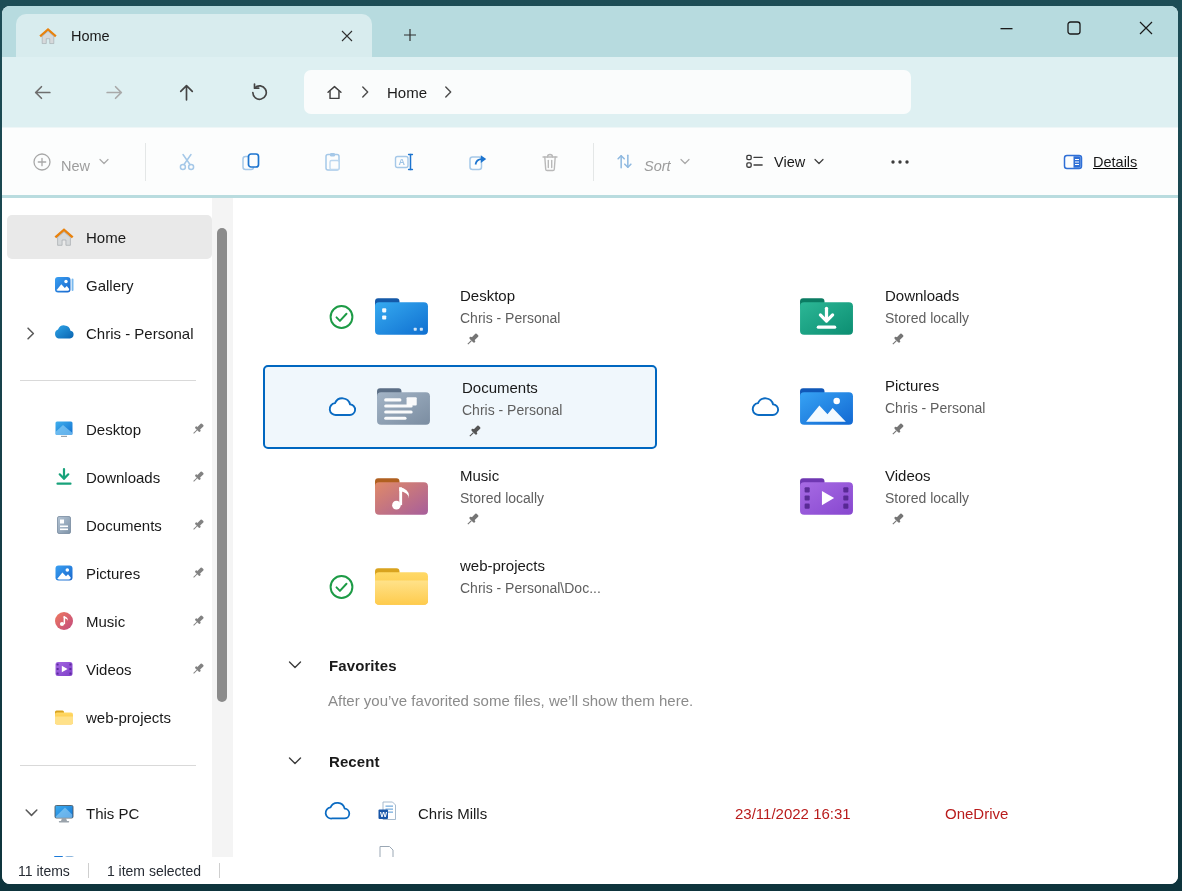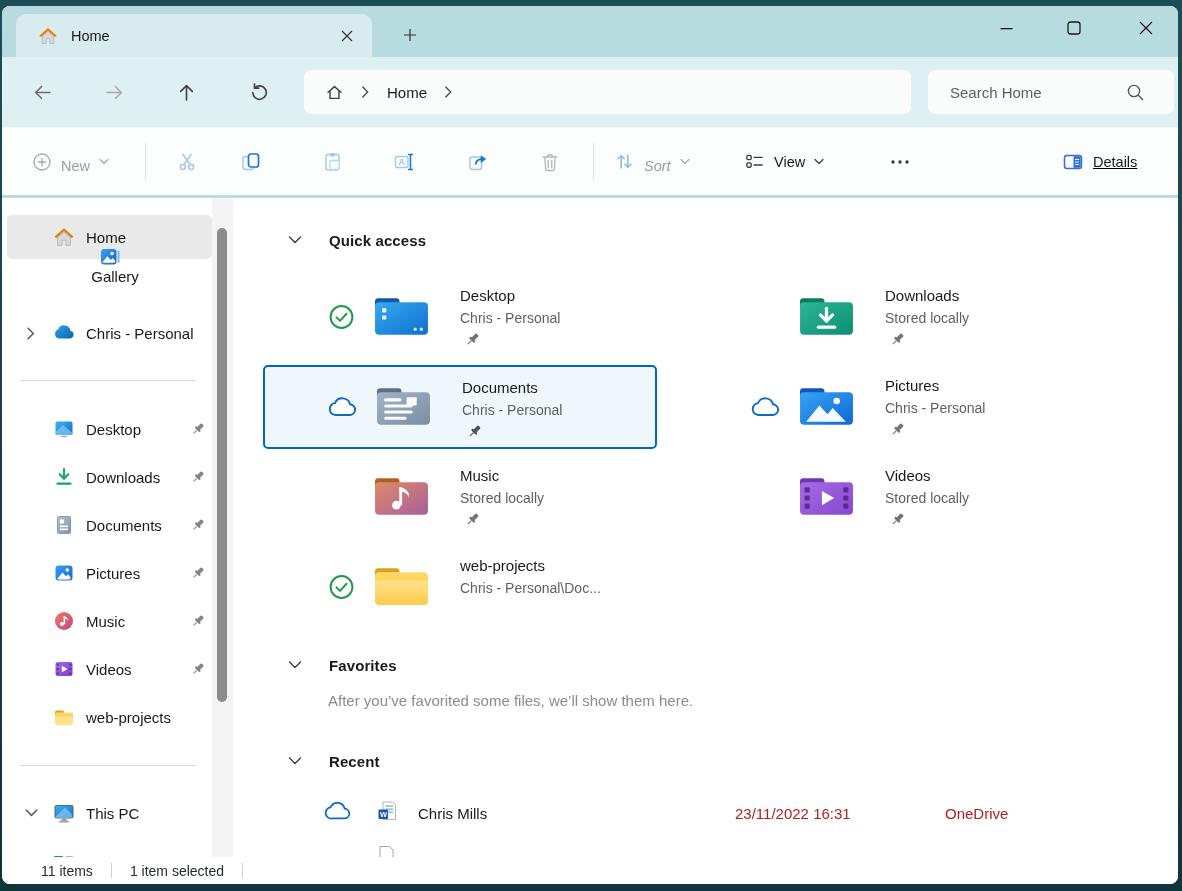--- a/index.html
+++ b/index.html
@@ -63,21 +63,21 @@
 .tile-name { font-size:15px; color:#191919; line-height:23px; }
 .tile-sub { font-size:14px; color:#5f5f5f; line-height:23px; }
 .tile-pin { height:18px; margin-top:1px; margin-left:4px; }
 .fav-empty { position:absolute; left:88px; top:494px; font-size:15px; color:#8b8b8b; }
 .recent-row { position:absolute; left:0; top:597px; width:100%; height:36px; }
 .recent-row > * { position:absolute; top:50%; transform:translateY(-50%); }
 .r-name { font-size:15px; color:#191919; }
 .r-meta { font-size:15px; color:#b91c1c; }
 
 
-.statusbar { position:absolute; left:0; bottom:0; width:100%; height:27px; background:#fff; display:flex; align-items:center; gap:18px; padding-left:39px; font-size:14px; color:#262b33; }
+.statusbar { position:absolute; left:0; bottom:0; width:100%; height:27px; background:#fff; display:flex; align-items:center; gap:18px; padding-left:16px; font-size:14px; color:#262b33; }
 .status-sep { width:1px; height:15px; background:#cfcfcf; }
 </style>
 </head>
 <body>
 
 <div class="window">
 
   <div class="tabbar">
     <div class="tab">
       <svg width="20" height="20" viewBox="0 0 22 22">
@@ -141,29 +141,20 @@
           <path d="M5.3 8.6 V16.2 H14.7 V8.6" fill="none" stroke="#3f3f3f" stroke-width="1.5" stroke-linecap="round" stroke-linejoin="round"></path>
         </svg>
       <svg width="9" height="12" viewBox="0 0 8 11">
           <path d="M1.5 1 L6 5.5 L1.5 10" stroke="#4c4c4c" stroke-width="1.3" fill="none" stroke-linecap="round" stroke-linejoin="round"></path>
         </svg>
       <span class="crumb-label">Home</span>
       <svg width="9" height="12" viewBox="0 0 8 11">
           <path d="M1.5 1 L6 5.5 L1.5 10" stroke="#4c4c4c" stroke-width="1.3" fill="none" stroke-linecap="round" stroke-linejoin="round"></path>
         </svg>
     </div>
-    <div class="searchbox">
-      <input class="search-input" placeholder="Search Home" style="">
-      <span class="search-glyph">
-        <svg width="19" height="19" viewBox="0 0 19 19">
-            <circle cx="8" cy="8" r="5.6" stroke="#565656" stroke-width="1.4" fill="none"></circle>
-            <path d="M12.3 12.3 L16.6 16.6" stroke="#565656" stroke-width="1.4" stroke-linecap="round"></path>
-          </svg>
-      </span>
-    </div>
   </div>
 
   <div class="toolbar">
     <div class="tgroup" style="left:22px;">
       <svg width="20" height="20" viewBox="0 0 20 20">
           <circle cx="10" cy="10" r="8" stroke="#a8a8a8" stroke-width="1.3" fill="none"></circle>
           <path d="M10 6.3 V13.7 M6.3 10 H13.7" stroke="#a8a8a8" stroke-width="1.3" stroke-linecap="round"></path>
         </svg>
       <span class="tlabel dim">New</span>
       <svg width="10" height="7" viewBox="0 0 10 7">
@@ -279,21 +270,21 @@
 
       <div class="side-item selected" style="top:17px;">
         <span class="side-chev"></span>
         <svg class="side-icon" viewBox="0 0 22 22">
           <path d="M11 2.2 L20.5 10.5 L18.8 12.3 L11 5.5 L3.2 12.3 L1.5 10.5 Z" fill="#e8820e"></path>
           <path d="M4.6 11.4 L11 5.8 L17.4 11.4 V19.3 H12.9 V14 H9.1 V19.3 H4.6 Z" fill="#d6d9db" stroke="#9aa0a5" stroke-width="0.6"></path>
         </svg>
         <span class="side-label">Home</span>
       </div>
 
-      <div class="side-item" style="top:48px;flex-direction:column;">
+      <div class="side-item" style="top:65px;">
         <span class="side-chev"></span>
         <svg class="side-icon" viewBox="0 0 22 22">
           <defs>
               <linearGradient id="gGal" x1="0" y1="0" x2="1" y2="1">
                 <stop offset="0" stop-color="#3aa0f2"></stop>
                 <stop offset="1" stop-color="#1866cc"></stop>
               </linearGradient>
             </defs>
           <rect x="2" y="3" width="15.5" height="15.5" rx="3" fill="url(#gGal)"></rect>
           <circle cx="13" cy="7.5" r="1.7" fill="#fff"></circle>
@@ -525,28 +516,20 @@
         </svg>
       </div>
 
       <div class="scrolltrack">
         <div class="scrollthumb"></div>
       </div>
     </div>
 
     <div class="main">
 
-      <div class="section-hdr" style="top:27px;">
-        <span class="sec-chev">
-          <svg width="14" height="10" viewBox="0 0 14 10">
-              <path d="M1.5 2 L7 7.5 L12.5 2" stroke="#3c3c3c" stroke-width="1.4" fill="none" stroke-linecap="round" stroke-linejoin="round"></path>
-            </svg>
-        </span>
-        <span class="sec-title">Quick access</span>
-      </div>
 
       <div class="tile" style="left:23px; top:77px;">
         <span class="tile-status">
           <svg width="27" height="27" viewBox="0 0 26 26">
               <circle cx="13" cy="13" r="10.5" fill="#fff" stroke="#1d9b46" stroke-width="1.9"></circle>
               <path d="M8.2 13.4 L11.5 16.7 L17.8 9.9" fill="none" stroke="#1d9b46" stroke-width="1.9" stroke-linecap="round" stroke-linejoin="round"></path>
             </svg>
         </span>
         <svg class="tile-folder" viewBox="0 0 56 45">
           <defs>

